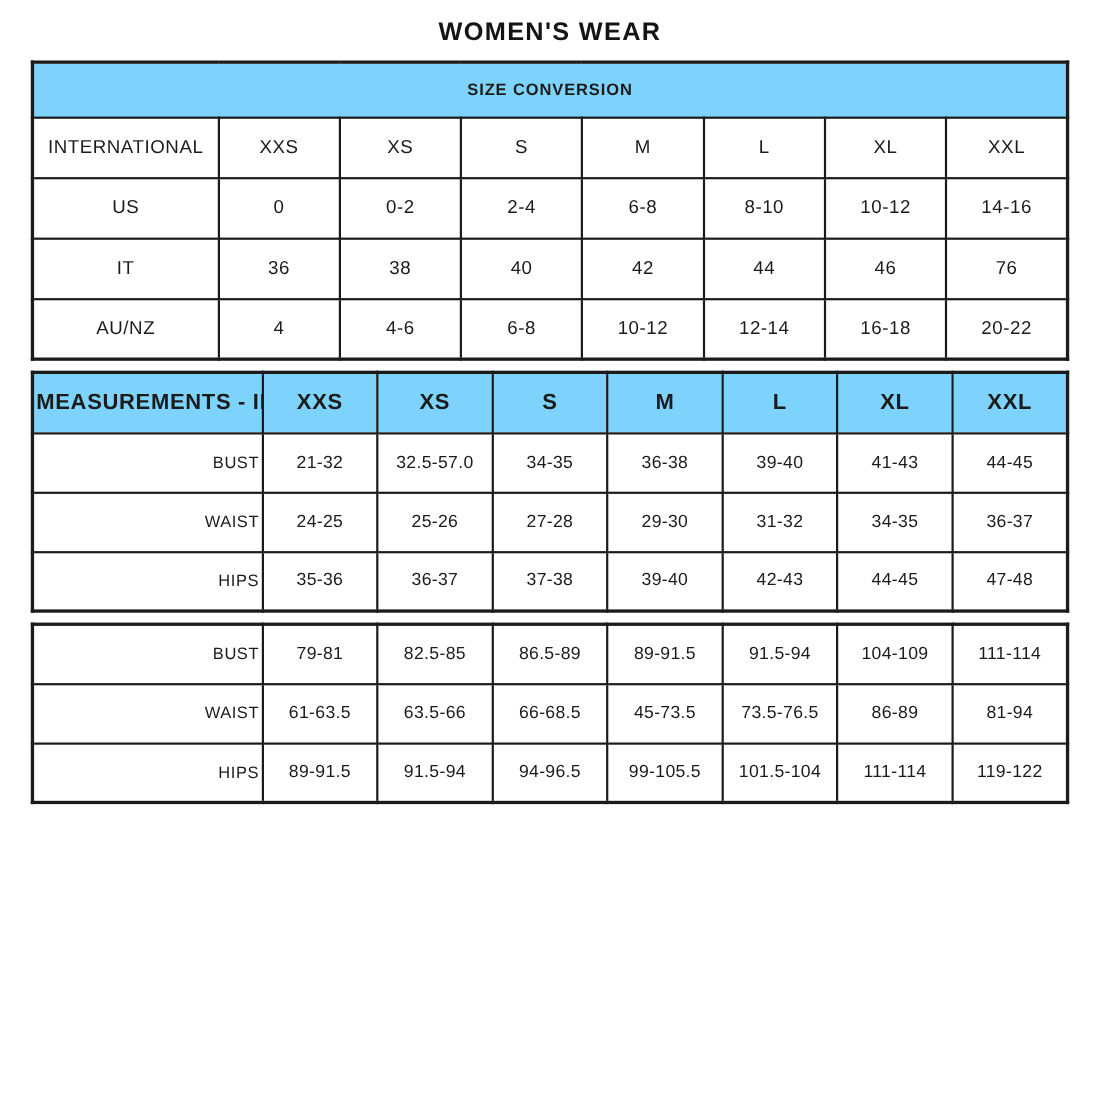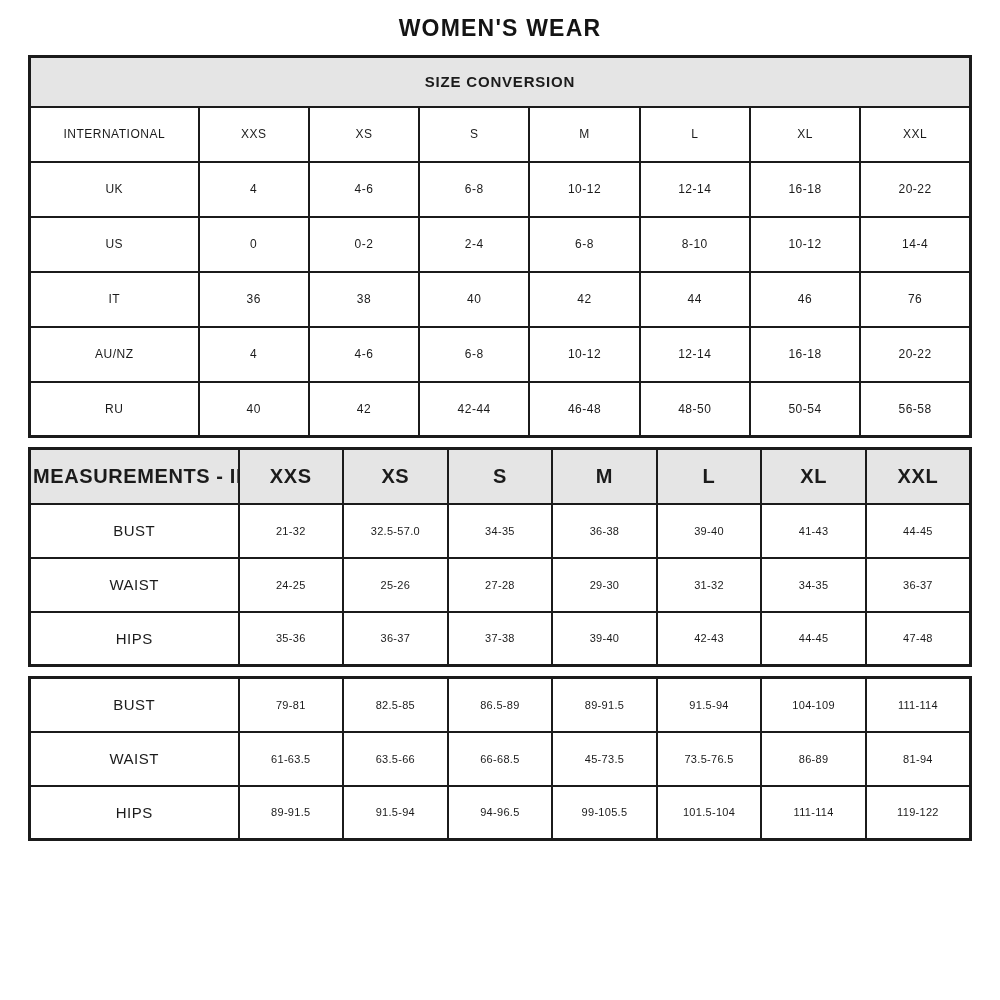--- a/index.html
+++ b/index.html
@@ -19,36 +19,36 @@
     border-collapse: collapse; table-layout: fixed;
     width: 944px; margin: 0 auto;
     border: 3px solid #1b1b1b;
   }
   td {
     border: 2px solid #1b1b1b;
     text-align: center; vertical-align: middle;
     color: #1b1b1b; padding: 0 2px;
     overflow: hidden; white-space: nowrap;
   }
-  .gray { background: #e5e5e5; }
+  .gray { background: #7dd3fc; }
   
   .t1 col.first { width: 169px; }
   .t1 .title-cell {
     height: 50px; font-weight: 700; font-size: 15px; letter-spacing: .8px;
   }
-  .t1 td { height: 55px; font-size: 12px; letter-spacing: .5px; }
+  .t1 td { height: 55px; font-size: 17px; letter-spacing: .5px; }
   .t1 .head td { font-weight: 500; }
   
   .t23 { margin-top: 9px; }
   .t23 col.first { width: 209px; }
   .t23 .head td {
     height: 55px; font-weight: 700; font-size: 20px; letter-spacing: .6px;
   }
-  .t23 td.rowlabel { height: 54px; font-size: 15px; letter-spacing: .5px; }
-  .t23 td.data { height: 54px; font-size: 11px; letter-spacing: .3px; }
+  .t23 td.rowlabel { height: 54px; font-size: 15px; letter-spacing: .5px; text-align: right; }
+  .t23 td.data { height: 54px; font-size: 16px; letter-spacing: .3px; }
 </style>
 </head>
 <body>
 
 <div class="page">
 
   <div class="page-title">WOMEN'S WEAR</div>
 
   <table class="t1">
     <colgroup>
@@ -69,68 +69,48 @@
       <td>INTERNATIONAL</td>
       <td>XXS</td>
       <td>XS</td>
       <td>S</td>
       <td>M</td>
       <td>L</td>
       <td>XL</td>
       <td>XXL</td>
     </tr>
     <tr>
-      <td>UK</td>
-      <td>4</td>
-      <td>4-6</td>
-      <td>6-8</td>
-      <td>10-12</td>
-      <td>12-14</td>
-      <td>16-18</td>
-      <td>20-22</td>
-    </tr>
-    <tr>
       <td>US</td>
       <td>0</td>
       <td>0-2</td>
       <td>2-4</td>
       <td>6-8</td>
       <td>8-10</td>
       <td>10-12</td>
-      <td>14-4</td>
+      <td>14-16</td>
     </tr>
     <tr>
       <td>IT</td>
       <td>36</td>
       <td>38</td>
       <td>40</td>
       <td>42</td>
       <td>44</td>
       <td>46</td>
       <td>76</td>
     </tr>
     <tr>
       <td>AU/NZ</td>
       <td>4</td>
       <td>4-6</td>
       <td>6-8</td>
       <td>10-12</td>
       <td>12-14</td>
       <td>16-18</td>
       <td>20-22</td>
-    </tr>
-    <tr>
-      <td>RU</td>
-      <td>40</td>
-      <td>42</td>
-      <td>42-44</td>
-      <td>46-48</td>
-      <td>48-50</td>
-      <td>50-54</td>
-      <td>56-58</td>
     </tr>
   </tbody>
     </table>
 
   <table class="t23">
     <colgroup>
         <col class="first">
         <col>
         <col>
         <col>

